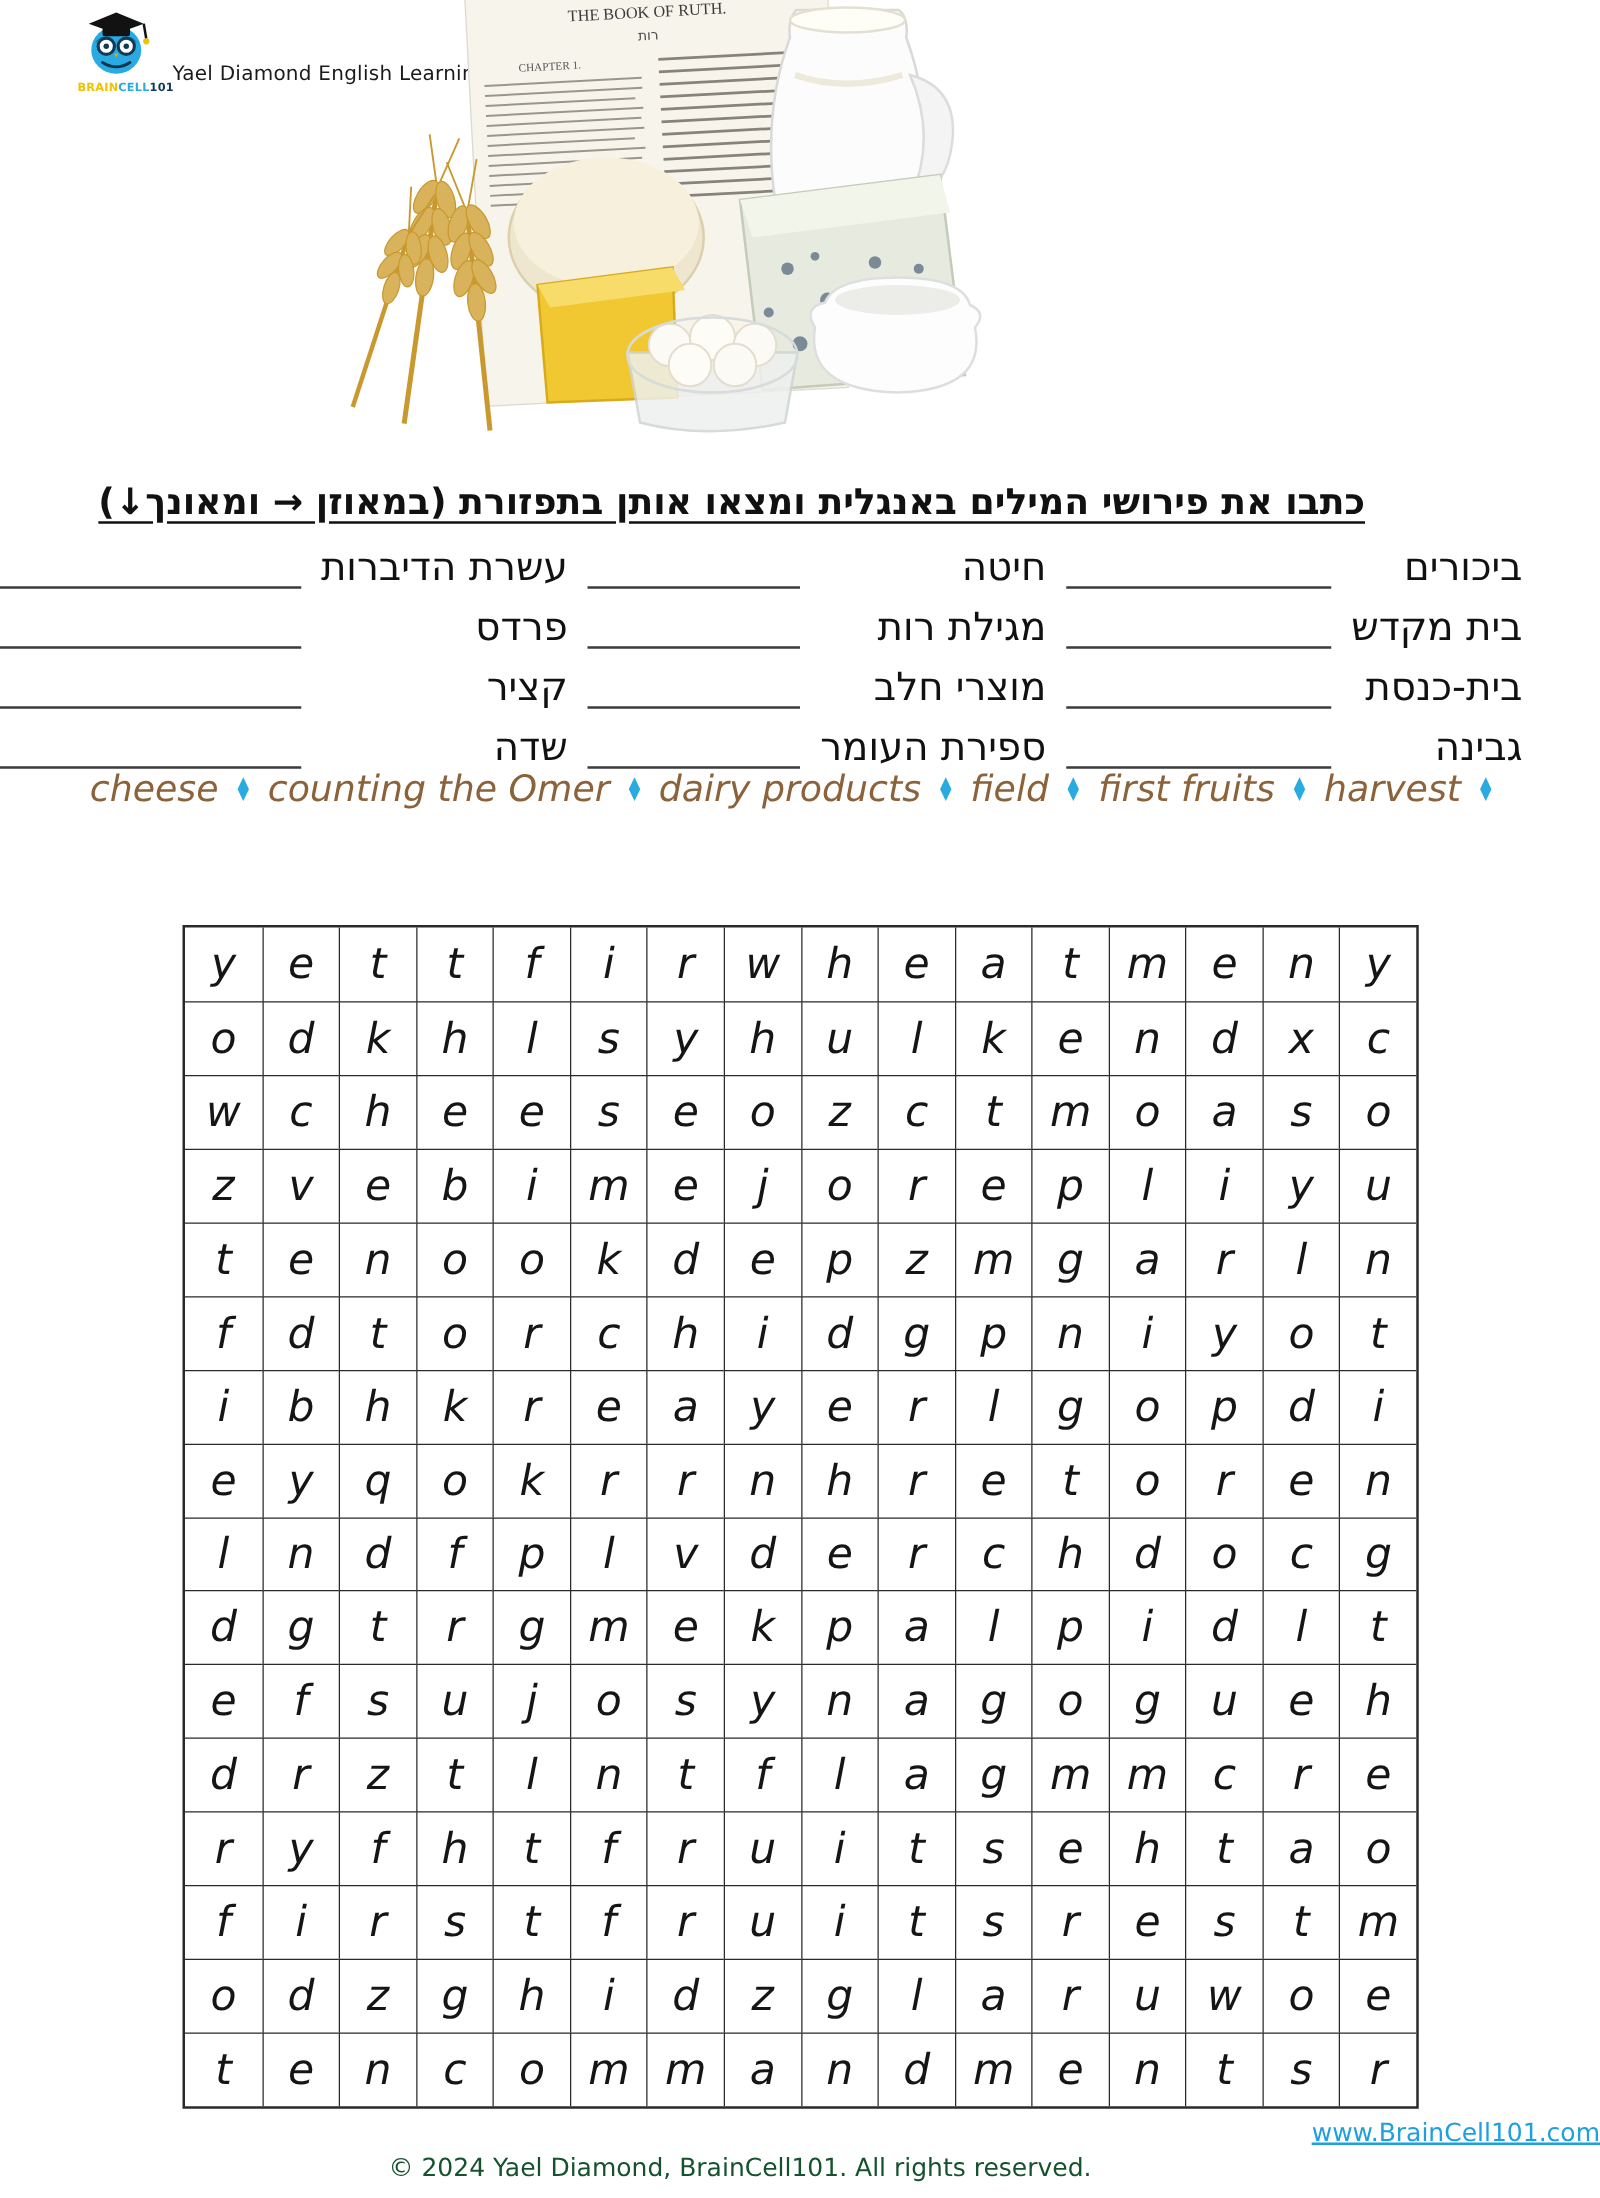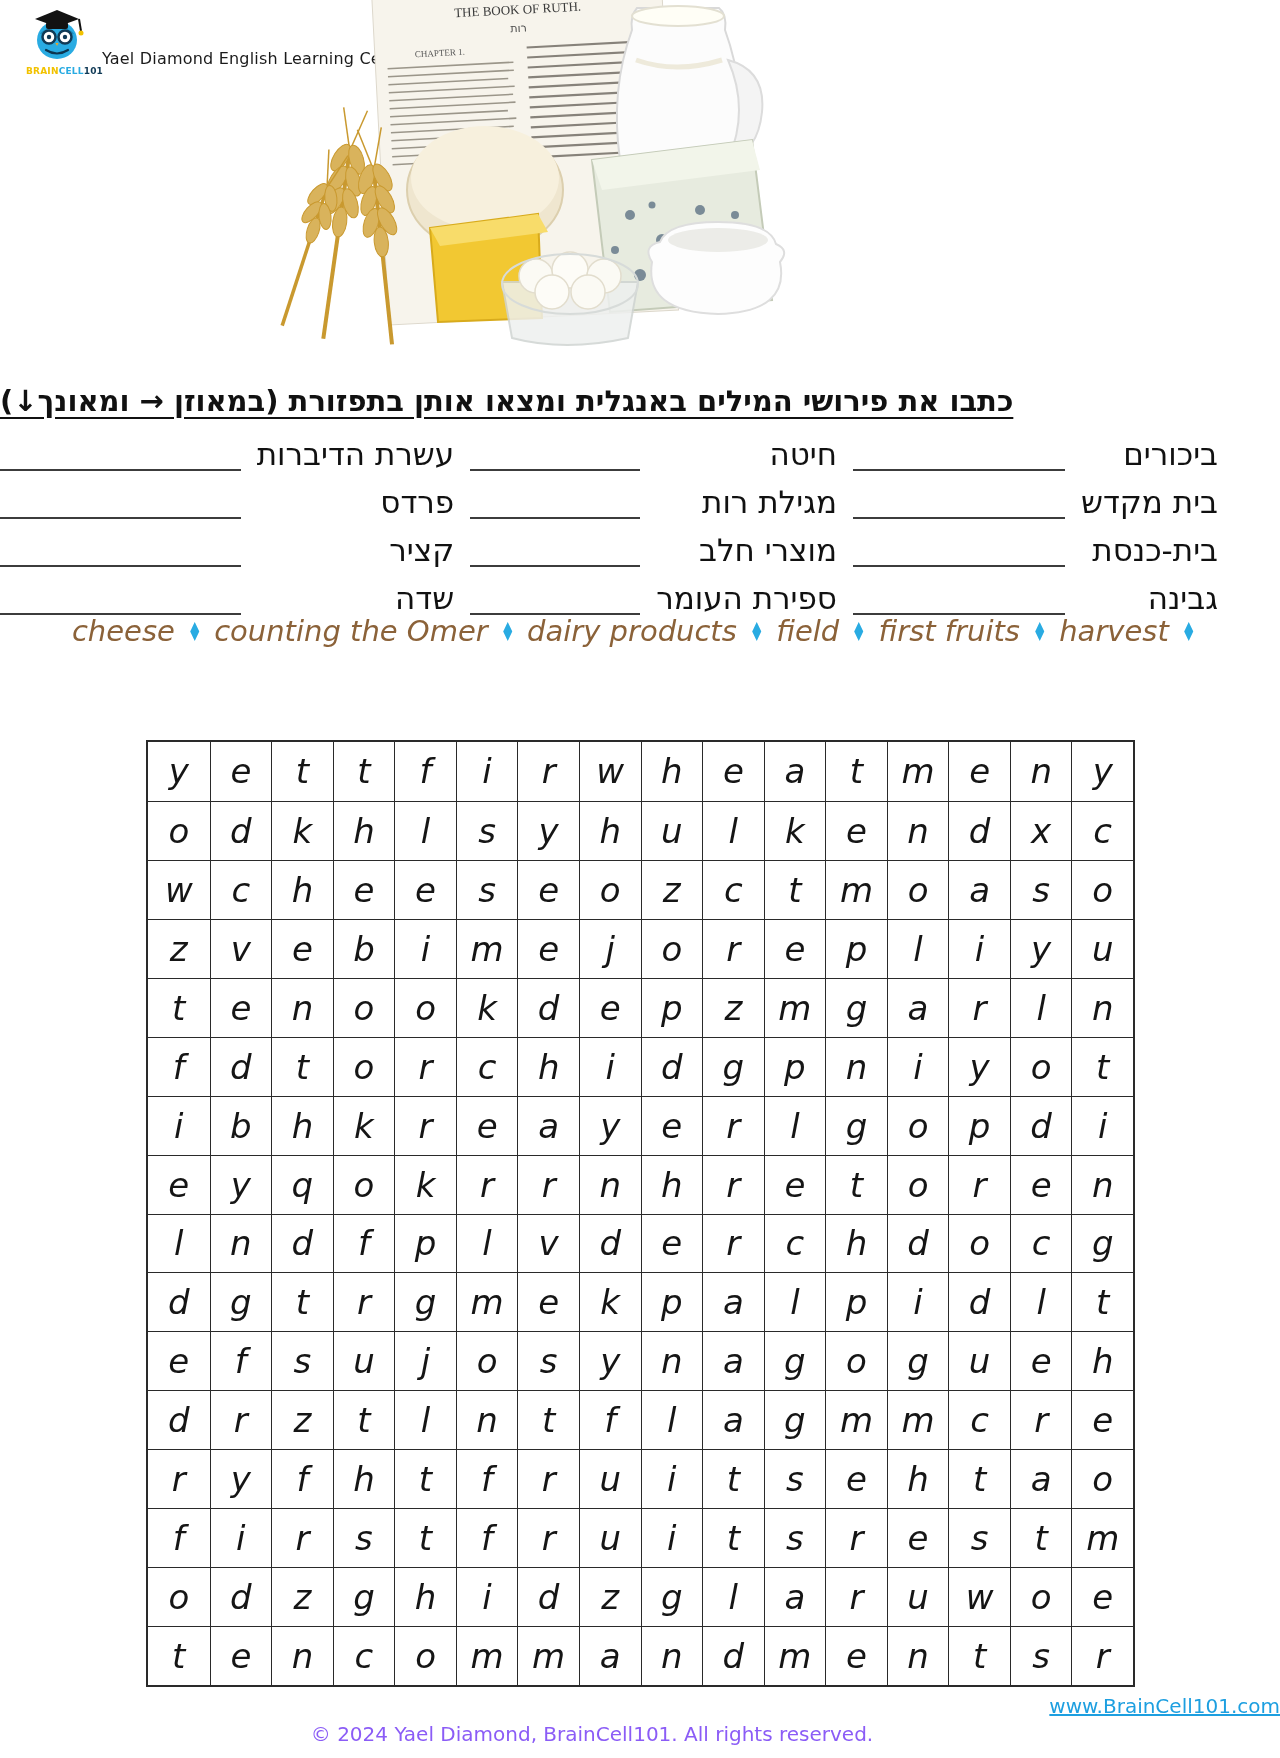--- a/index.html
+++ b/index.html
@@ -1,34 +1,34 @@
 <!DOCTYPE html>
 <html lang="en"><head>
 <meta charset="utf-8">
 <style>
   html,body{margin:0;padding:0;background:#fff;}
   #page{position:relative;width:1280px;height:1758px;background:#fff;overflow:hidden;
         font-family:"DejaVu Sans",sans-serif;color:#111;}
 
   
   .logo-wrap{position:absolute;left:26px;top:4px;display:flex;align-items:flex-end;gap:14px;}
-  .owl-box{width:62px;text-align:right;}
+  .owl-box{width:62px;text-align:right;margin-left:36px;}
   .brand{font-size:9px;font-weight:bold;letter-spacing:.2px;white-space:nowrap;}
   .brand .b1{color:#f2c200;} .brand .b2{color:#29abe2;} .brand .b3{color:#103a56;}
   .center-name{font-size:16px;color:#1b1b1b;padding-bottom:8px;letter-spacing:.2px;}
 
   
   .collage{position:absolute;left:280px;top:0;}
 
   
   .page-title{position:absolute;left:130px;top:232px;font-size:98px;font-weight:700;
       color:#8a5e22;letter-spacing:3px;line-height:1;}
 
   
-  .instruction{position:absolute;left:0;top:384px;width:1092px;text-align:left;direction:rtl;
+  .instruction{position:absolute;left:0;top:384px;width:1092px;text-align:right;direction:rtl;
       font-size:29px;font-weight:700;text-decoration:underline;text-underline-offset:6px;}
 
   
   .vocab{position:absolute;left:60px;top:436px;width:1158px;direction:rtl;
       display:grid;grid-template-columns:auto 212px auto 170px auto 248px;
       column-gap:16px;row-gap:13px;align-items:end;}
   .vocab-term{font-size:31px;white-space:nowrap;line-height:33px;}
   .blank{height:33px;border-bottom:2px solid #3c3c3c;}
 
   
@@ -44,21 +44,21 @@
       border:2px solid #2a2a2a;background:#fff;}
   .cell{border-left:1px solid #2a2a2a;border-top:1px solid #2a2a2a;
       display:flex;align-items:center;justify-content:center;
       font-size:34px;font-style:italic;color:#151515;}
   .cell.c0{border-left:none;} .cell.r0{border-top:none;}
 
   
   .f-link{position:absolute;left:0;top:1694px;width:1280px;text-align:right;}
   .f-link a{color:#1d9fe0;font-size:20px;text-decoration:underline;}
   .f-copy{position:absolute;left:0;top:1722px;width:1184px;text-align:center;
-      font-size:20px;color:#8b5cf6;}
+      font-size:20px;color:#14532d;}
 </style>
 </head>
 <body>
 
 <div id="page">
 
   <div class="logo-wrap">
     <div class="owl-box">
       <svg width="62" height="58" viewBox="0 0 62 58">
         <ellipse cx="31" cy="36" rx="20" ry="19" fill="#29abe2"></ellipse>

